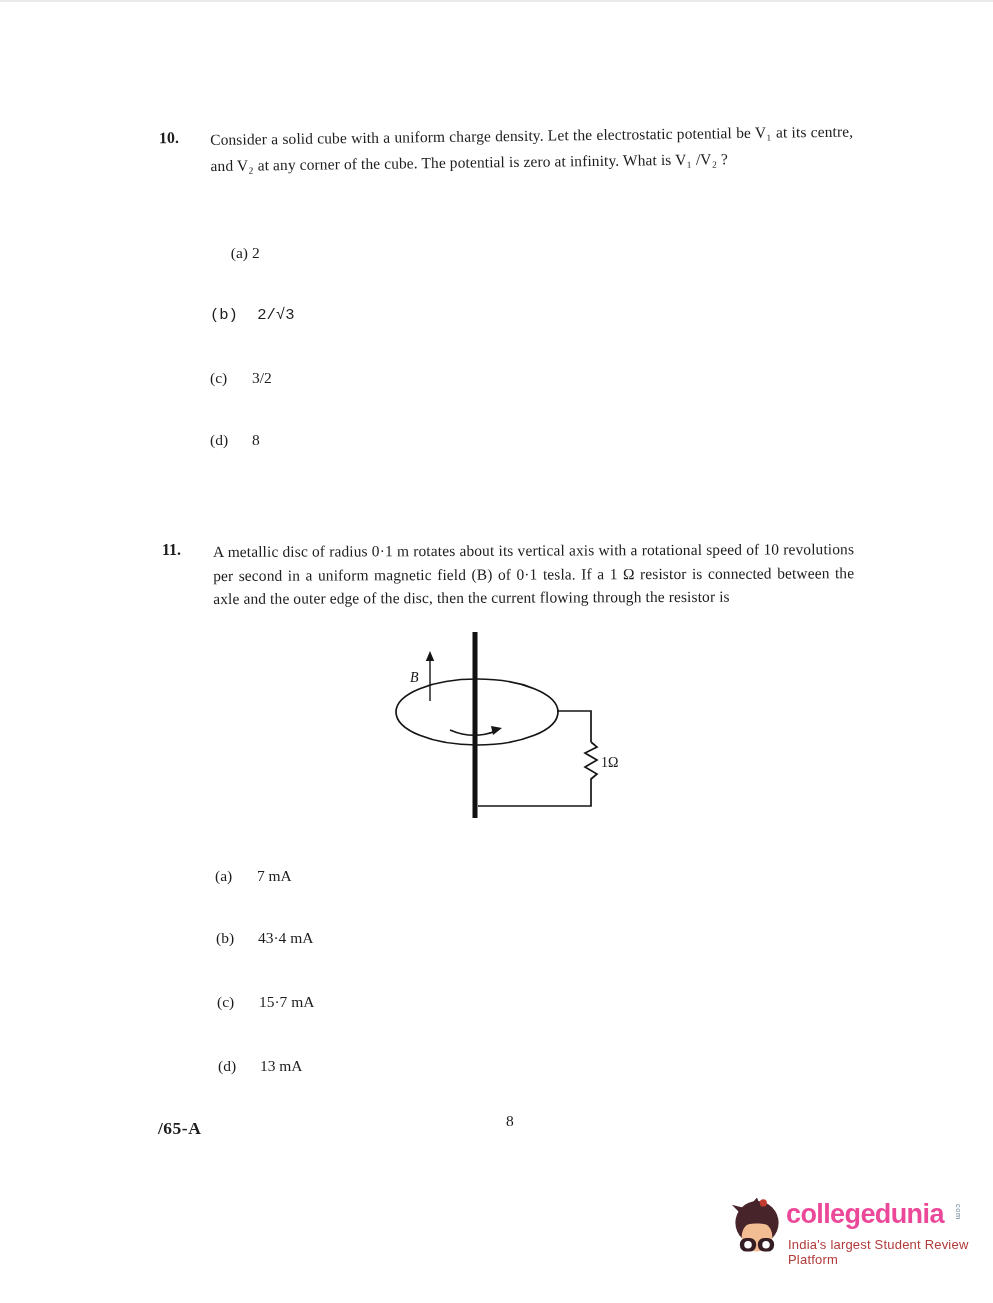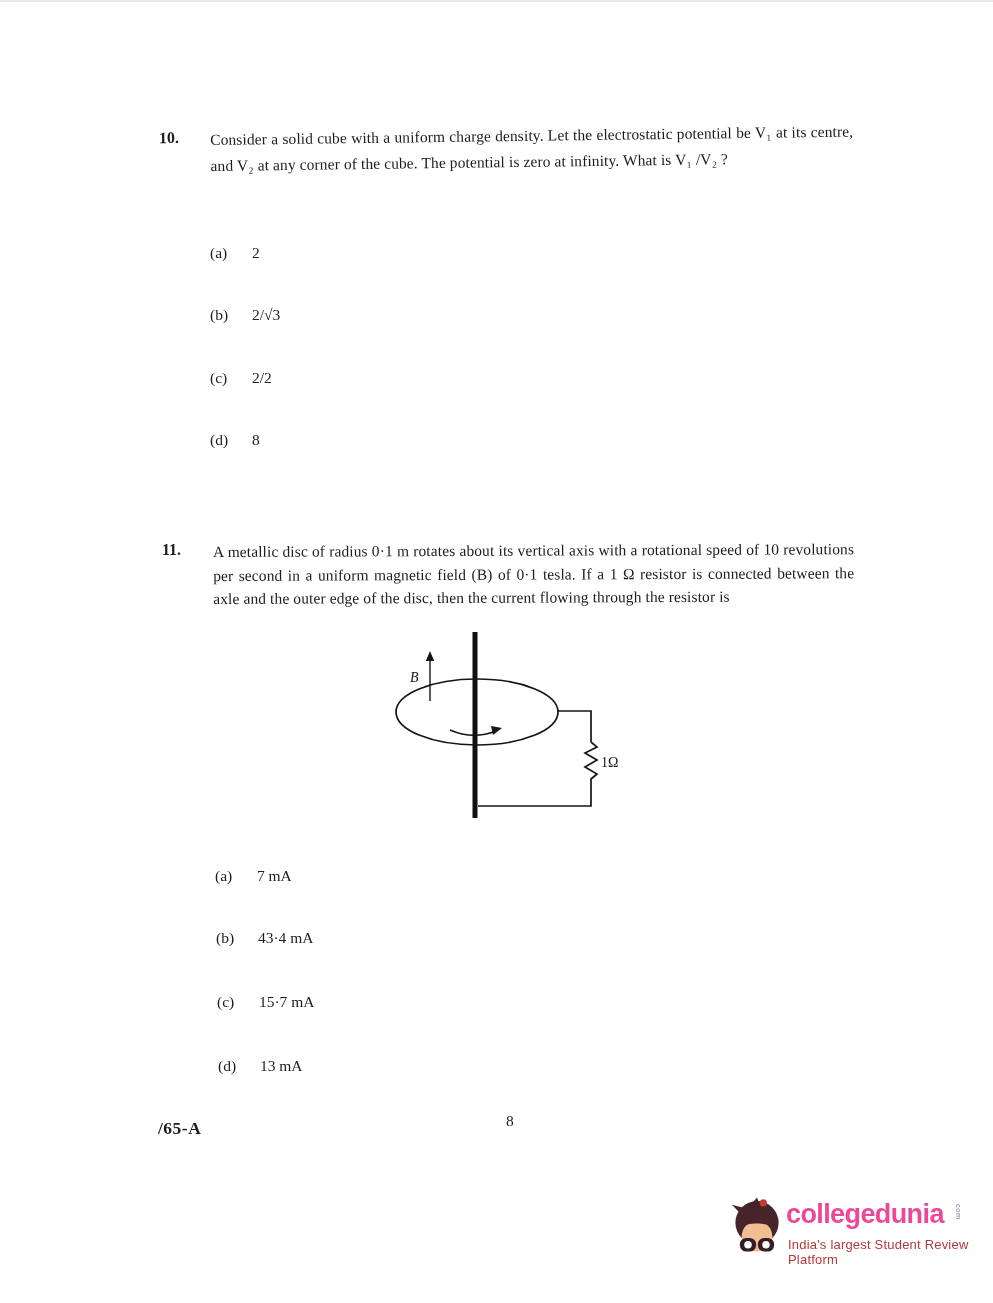--- a/index.html
+++ b/index.html
@@ -24,22 +24,22 @@
   .qtext{
     position:absolute;margin:0;
     font-size:15.5px;line-height:25.5px;
     text-align:justify;letter-spacing:0.1px;
   }
   #q10-text{left:210px;top:127px;width:643px;transform:rotate(-0.75deg);transform-origin:left top;}
   #q11-text{left:213px;top:540px;width:641px;line-height:23.5px;transform:rotate(-0.25deg);transform-origin:left top;}
 
   .opt{position:absolute;font-size:15.5px;white-space:nowrap;}
   .opt .olabel{display:inline-block;width:38px;}
-  #q10-opt-a{left:210px;top:244px;}
-  #q10-opt-b{left:210px;top:306px;}
+  #q10-opt-a{left:210px;top:244px;text-align:right;}
+  #q10-opt-b{left:210px;top:306px;font-family:Liberation Mono, monospace;}
   #q10-opt-c{left:210px;top:369px;}
   #q10-opt-d{left:210px;top:431px;}
   #q11-opt-a{left:215px;top:867px;}
   #q11-opt-b{left:216px;top:929px;}
   #q11-opt-c{left:217px;top:993px;}
   #q11-opt-d{left:218px;top:1057px;}
 
   .figure-svg{position:absolute;left:375px;top:618px;width:280px;height:210px;}
   .figure-svg .wire{fill:none;stroke:#151515;stroke-width:1.7;}
   .figure-svg .thin{fill:none;stroke:#151515;stroke-width:1.4;}
@@ -65,21 +65,21 @@
   <div class="opt" id="q10-opt-a">
     <span class="olabel">(a)</span>
     <span class="otext">2</span>
   </div>
   <div class="opt" id="q10-opt-b">
     <span class="olabel">(b)</span>
     <span class="otext">2/√3</span>
   </div>
   <div class="opt" id="q10-opt-c">
     <span class="olabel">(c)</span>
-    <span class="otext">2/2</span>
+    <span class="otext">3/2</span>
   </div>
   <div class="opt" id="q10-opt-d">
     <span class="olabel">(d)</span>
     <span class="otext">8</span>
   </div>
 
   <div class="qnum" id="q11-num">11.</div>
   <p class="qtext" id="q11-text">A metallic disc of radius 0·1 m rotates about its vertical axis with a rotational speed of 10 revolutions per second in a uniform magnetic field (B) of 0·1 tesla. If a 1 Ω resistor is connected between the axle and the outer edge of the disc, then the current flowing through the resistor is</p>
 
   <svg class="figure-svg" viewBox="375 618 280 210">

